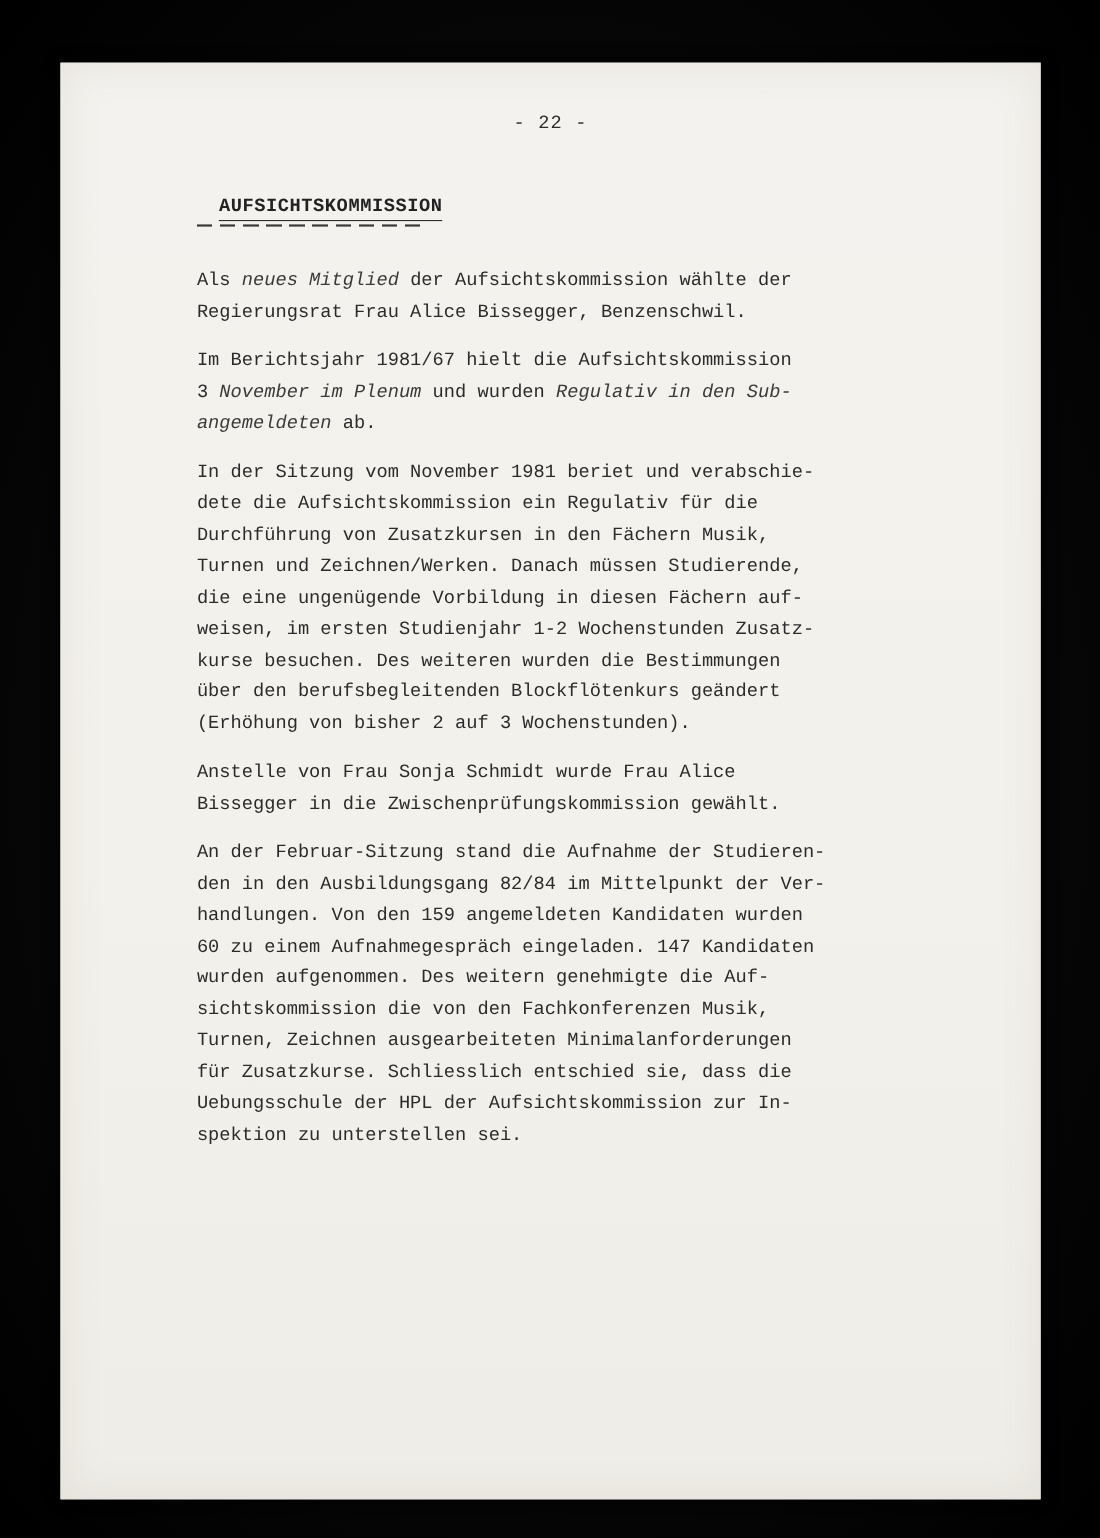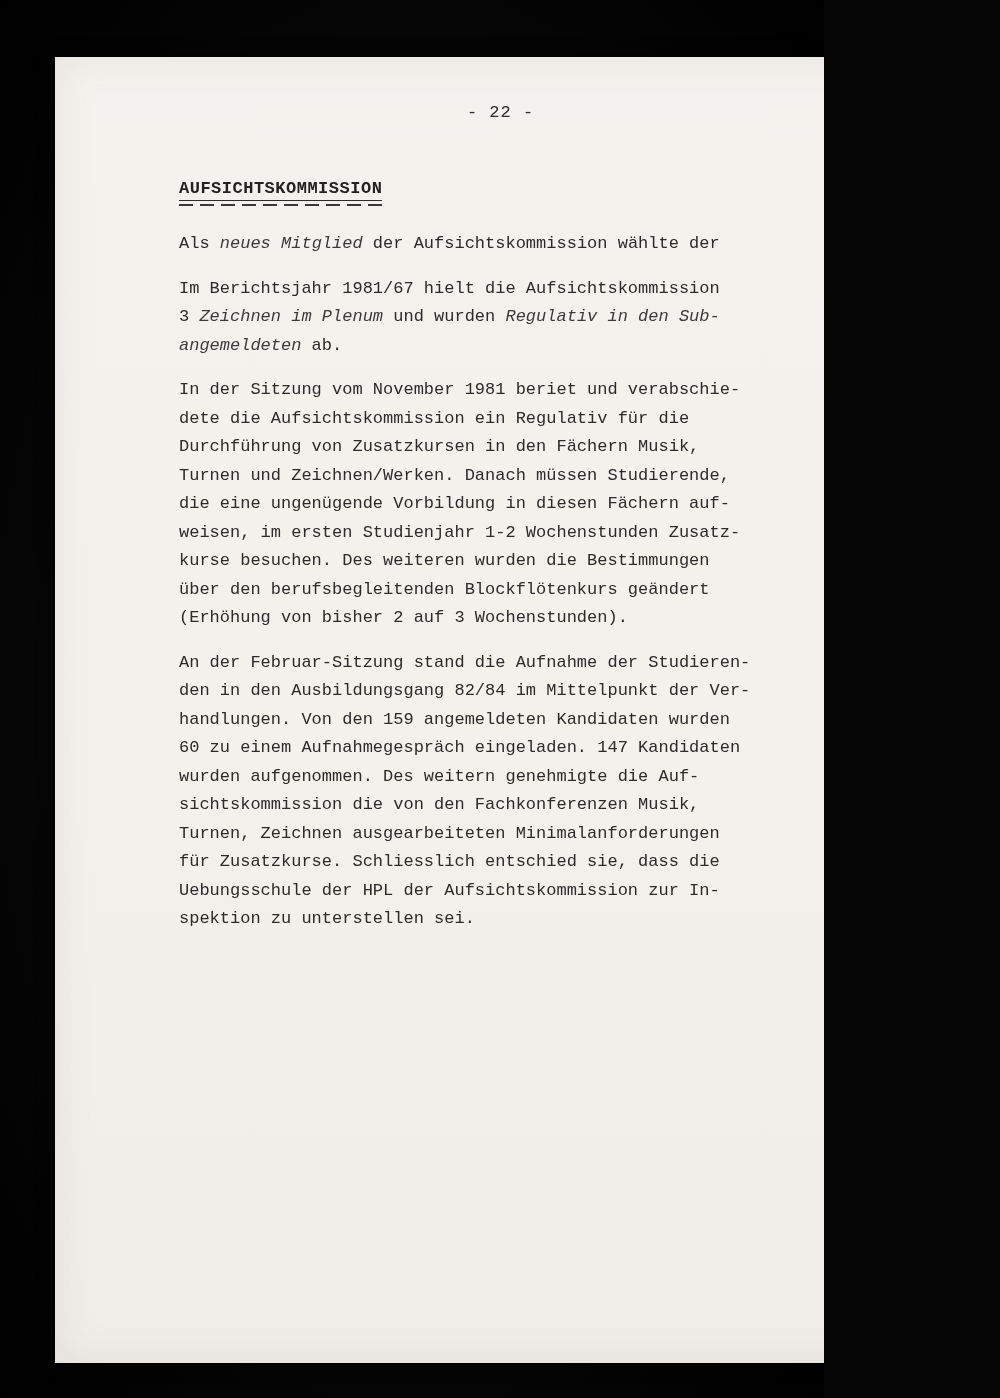--- a/index.html
+++ b/index.html
@@ -5,21 +5,21 @@
   html, body {
     margin: 0;
     padding: 0;
     width: 1000px;
     height: 1398px;
     background: #060606;
     font-family: "Liberation Mono", "DejaVu Sans Mono", monospace;
   }
   .scan-bg {
     position: relative;
-    width: 824px;
+    width: 1000px;
     height: 1398px;
     background: radial-gradient(ellipse at 50% 50%, #0d0d0d 0%, #050505 70%, #000 100%);
     overflow: hidden;
   }
   .page {
     position: absolute;
     left: 55px;
     top: 57px;
     width: 891px;
     height: 1306px;
@@ -44,33 +44,34 @@
     display: inline-block;
   }
   .heading {
     display: inline-block;
     font-size: 17px;
     font-weight: bold;
     letter-spacing: 0.5px;
     color: #222;
     border-bottom: 1.5px solid #2b2b2b;
     padding-bottom: 2px;
+    margin-left: 20px;
   }
   .heading-dashes {
     margin-top: 3px;
     height: 2px;
     width: 208px;
     background: repeating-linear-gradient(
       90deg,
       #3a3a3a 0px, #3a3a3a 14px,
       transparent 14px, transparent 21px
     );
   }
   .paragraphs {
-    margin-top: 24px;
+    margin-top: 36px;
   }
   .para {
     margin: 0 0 16px 0;
     font-size: 17px;
     line-height: 28.5px;
     letter-spacing: 0px;
     color: #2b2b2b;
     white-space: nowrap;
   }
   .para .it {
@@ -87,21 +88,22 @@
     <div class="page-number">- 22 -</div>
 
     <div class="body-col">
 
       <div class="heading-wrap">
         <span class="heading">AUFSICHTSKOMMISSION</span>
         <div class="heading-dashes"></div>
       </div>
 
       <div class="paragraphs">
-          <p class="para"><span>Als </span><span class="it">neues Mitglied</span><span> der Aufsichtskommission wählte der</span><br></p>
-          <p class="para"><span>Im Berichtsjahr 1981/67 hielt die Aufsichtskommission</span><br><span>3 </span><span class="it">Zeichnen im Plenum</span><span> und wurden </span><span class="it">Regulativ in den Sub-</span><br><span class="it">angemeldeten</span><span> ab.</span></p>
+          <p class="para"><span>Als </span><span class="it">neues Mitglied</span><span> der Aufsichtskommission wählte der</span><br><span>Regierungsrat Frau Alice Bissegger, Benzenschwil.</span></p>
+          <p class="para"><span>Im Berichtsjahr 1981/67 hielt die Aufsichtskommission</span><br><span>3 </span><span class="it">November im Plenum</span><span> und wurden </span><span class="it">Regulativ in den Sub-</span><br><span class="it">angemeldeten</span><span> ab.</span></p>
           <p class="para"><span>In der Sitzung vom November 1981 beriet und verabschie-</span><br><span>dete die Aufsichtskommission ein Regulativ für die</span><br><span>Durchführung von Zusatzkursen in den Fächern Musik,</span><br><span>Turnen und Zeichnen/Werken. Danach müssen Studierende,</span><br><span>die eine ungenügende Vorbildung in diesen Fächern auf-</span><br><span>weisen, im ersten Studienjahr 1-2 Wochenstunden Zusatz-</span><br><span>kurse besuchen. Des weiteren wurden die Bestimmungen</span><br><span>über den berufsbegleitenden Blockflötenkurs geändert</span><br><span>(Erhöhung von bisher 2 auf 3 Wochenstunden).</span></p>
+          <p class="para"><span>Anstelle von Frau Sonja Schmidt wurde Frau Alice</span><br><span>Bissegger in die Zwischenprüfungskommission gewählt.</span></p>
           <p class="para"><span>An der Februar-Sitzung stand die Aufnahme der Studieren-</span><br><span>den in den Ausbildungsgang 82/84 im Mittelpunkt der Ver-</span><br><span>handlungen. Von den 159 angemeldeten Kandidaten wurden</span><br><span>60 zu einem Aufnahmegespräch eingeladen. 147 Kandidaten</span><br><span>wurden aufgenommen. Des weitern genehmigte die Auf-</span><br><span>sichtskommission die von den Fachkonferenzen Musik,</span><br><span>Turnen, Zeichnen ausgearbeiteten Minimalanforderungen</span><br><span>für Zusatzkurse. Schliesslich entschied sie, dass die</span><br><span>Uebungsschule der HPL der Aufsichtskommission zur In-</span><br><span>spektion zu unterstellen sei.</span></p>
         </div>
 
     </div>
   </div>
 </div>
 
 </body></html>

